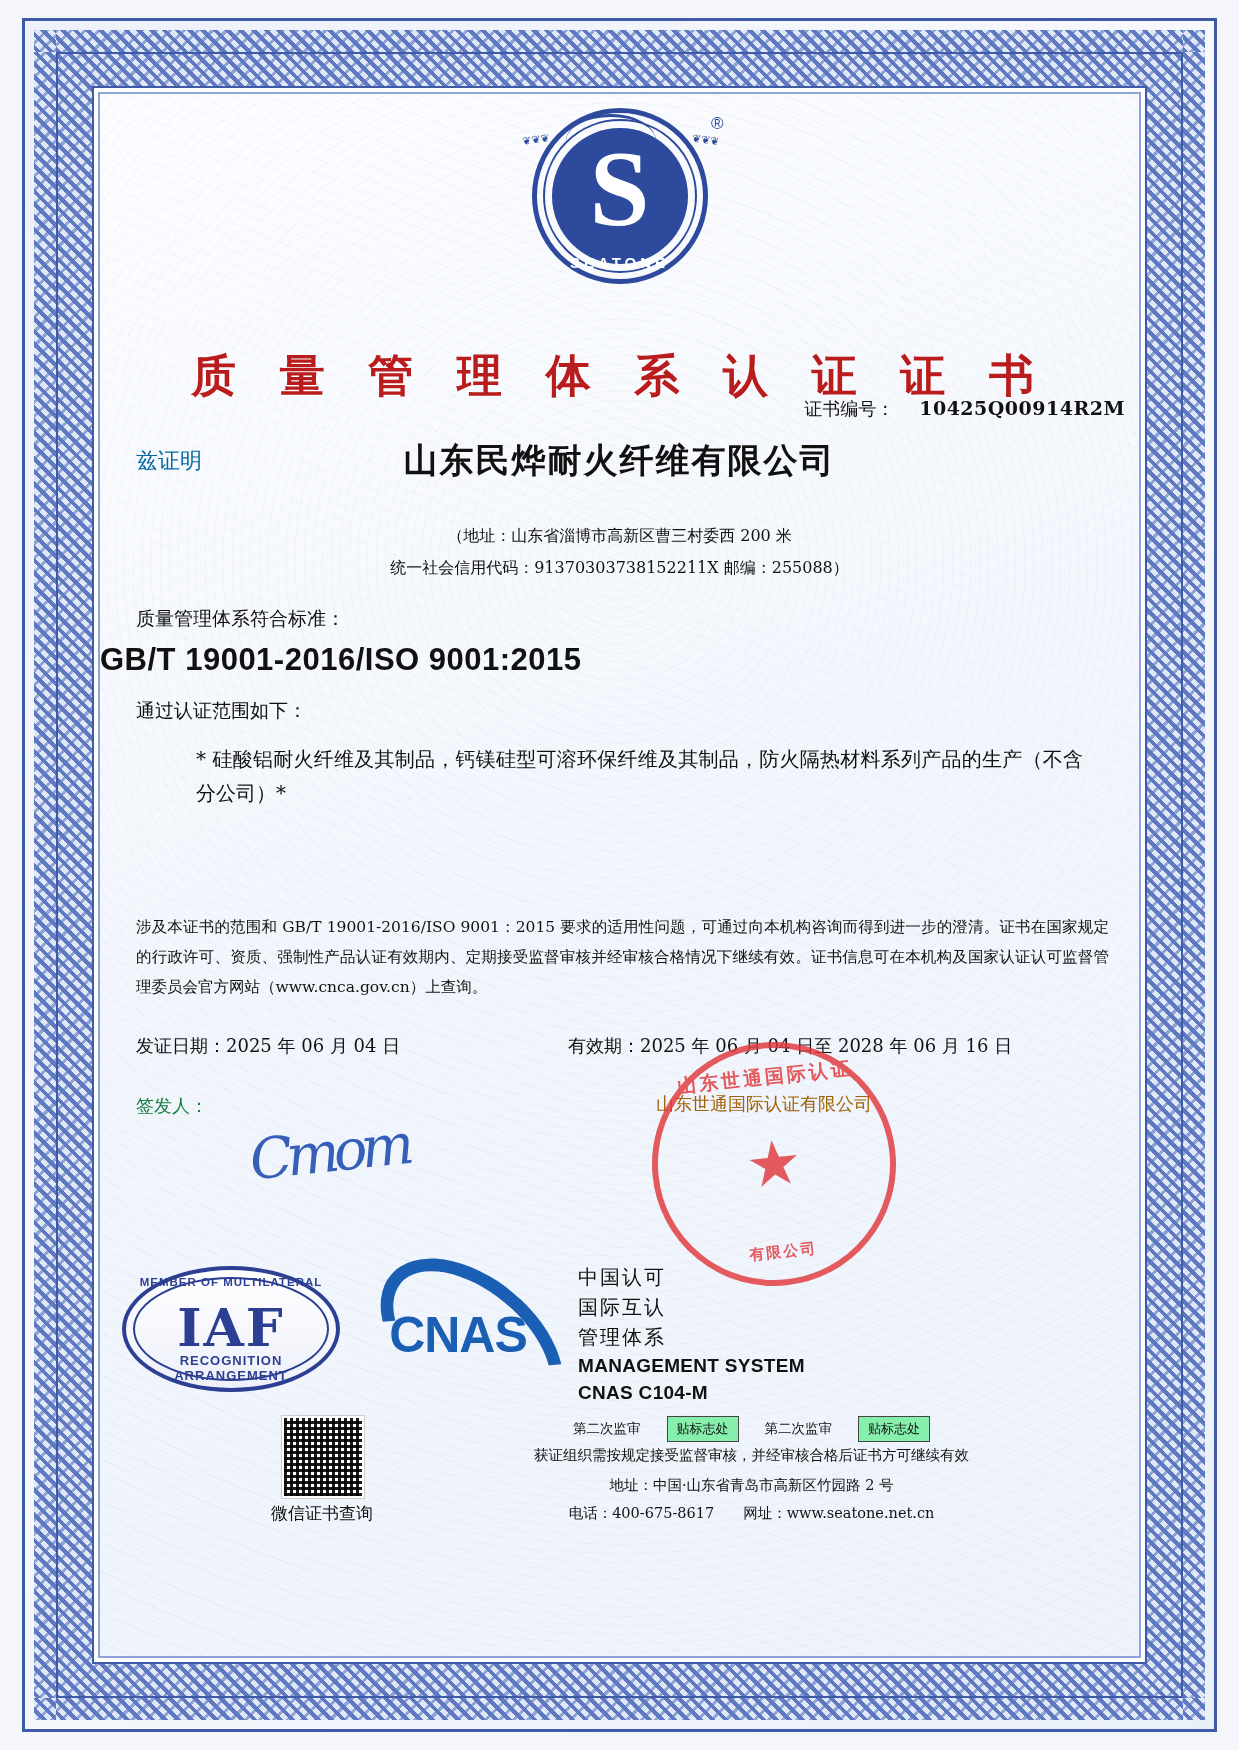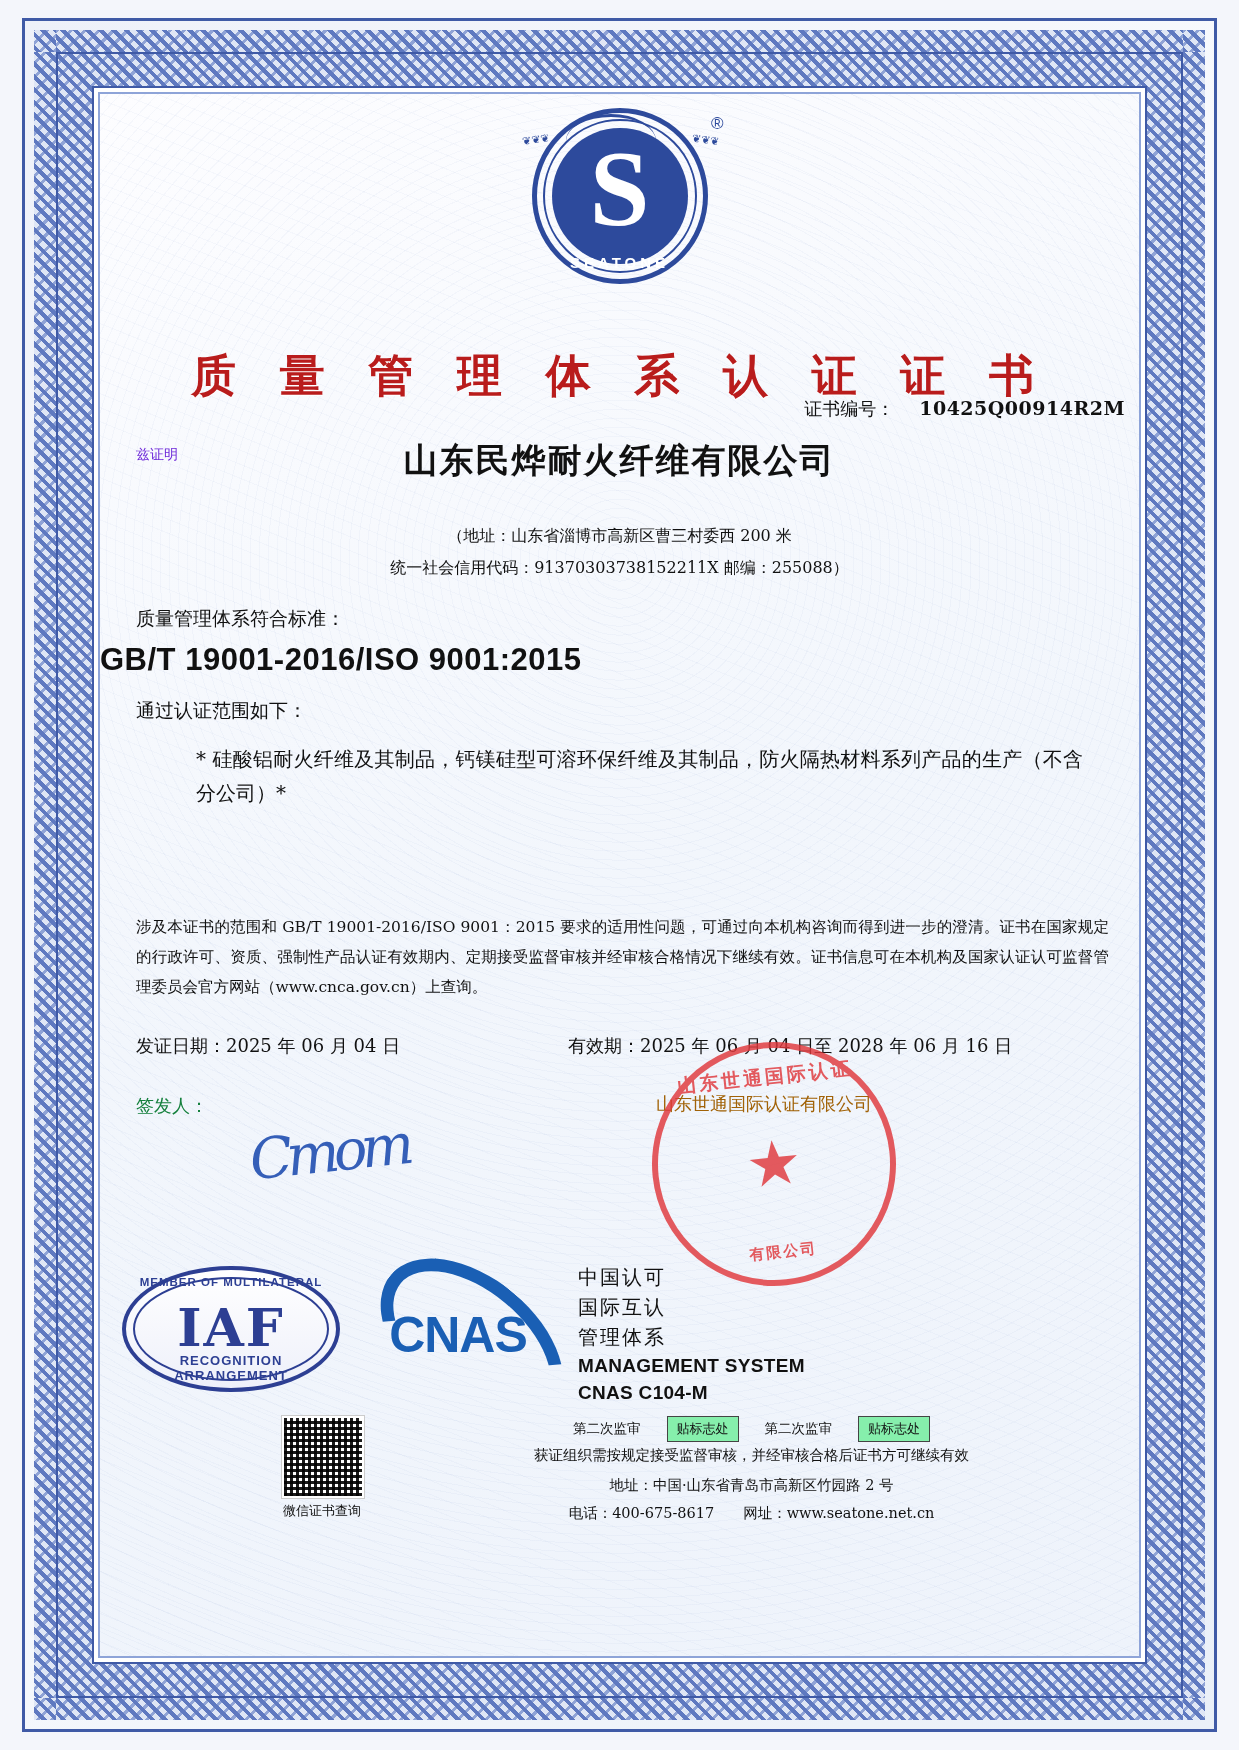--- a/index.html
+++ b/index.html
@@ -158,22 +158,22 @@
     color: #111;
   }
   .cert-no b { font-size: 19px; letter-spacing: .5px; margin-left: 25px; }
 
   
   .lbl-hereby {
     position: absolute;
     left: 36px;
     top: 352px;
     font-family: Liberation Mono, monospace;
-    font-size: 14px;
-    color: #6d28d9;
+    font-size: 22px;
+    color: #0369a1;
   }
   .company {
     position: absolute;
     left: 0; right: 0;
     top: 344px;
     text-align: center;
     font-family: "DejaVu Serif", "Liberation Serif", serif;
     font-weight: bold;
     font-size: 34px;
     letter-spacing: 2px;
@@ -439,21 +439,21 @@
     border: 2px solid #ffffff;
     outline: 1px solid #ccc;
   }
   .qr-label {
     position: absolute;
     left: 152px;
     top: 1408px;
     width: 140px;
     text-align: center;
     font-family: Liberation Mono, monospace;
-    font-size: 13px;
+    font-size: 17px;
     color: #111;
   }
   .audit-row {
     position: absolute;
     left: 300px;
     right: 36px;
     top: 1322px;
     display: flex;
     justify-content: center;
     align-items: center;

